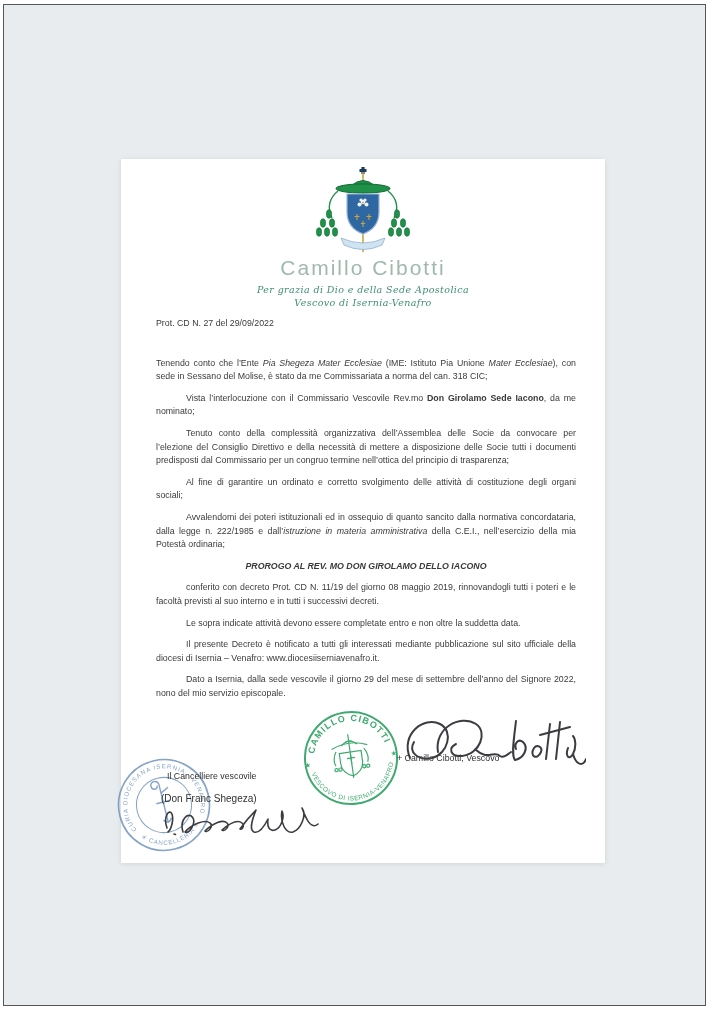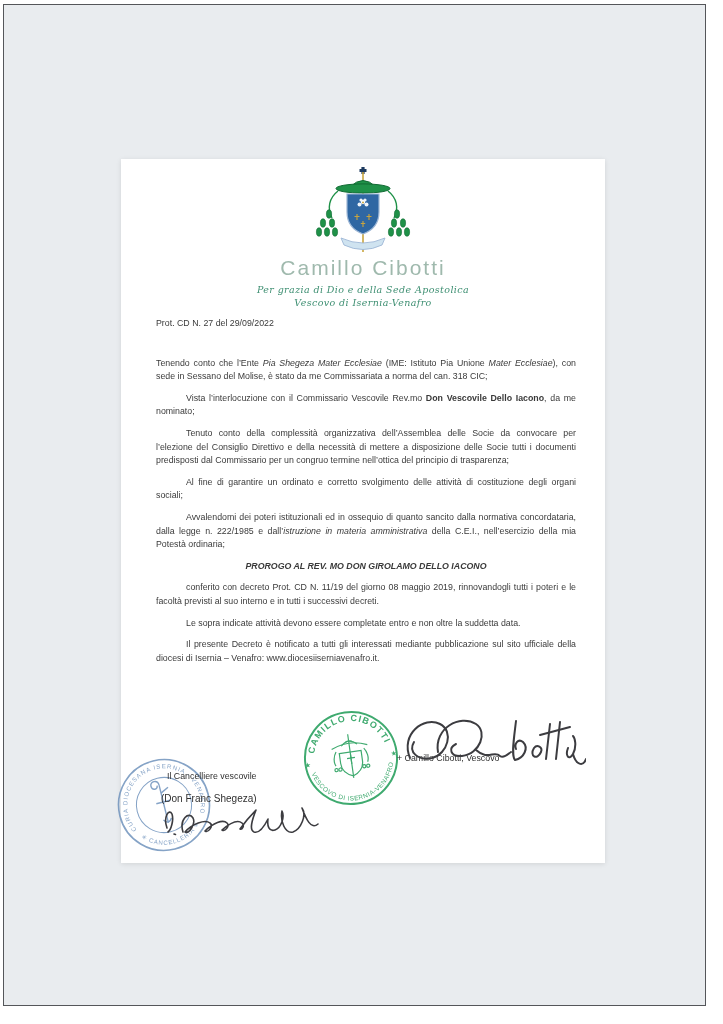--- a/index.html
+++ b/index.html
@@ -96,36 +96,37 @@
     <div class="motto">
       <div>Per grazia di Dio e della Sede Apostolica</div>
       <div>Vescovo di Isernia-Venafro</div>
     </div>
 
     <div class="textblock">
       <div class="prot">Prot. CD N. 27 del 29/09/2022</div>
 
       <p class="para first"><span>Tenendo conto che l’Ente </span><span class="it">Pia Shegeza Mater Ecclesiae</span><span> (IME: Istituto Pia Unione </span><span class="it">Mater Ecclesiae</span><span>), con sede in Sessano del Molise, è stato da me Commissariata a norma del can. 318 CIC;</span></p>
 
-      <p class="para"><span>Vista l’interlocuzione con il Commissario Vescovile Rev.mo </span><span class="bd">Don Vescovile Dello Iacono</span><span>, da me nominato;</span></p>
+      <p class="para"><span>Vista l’interlocuzione con il Commissario Vescovile Rev.mo </span><span class="bd">Don Girolamo Sede Iacono</span><span>, da me nominato;</span></p>
 
       <p class="para">Tenuto conto della complessità organizzativa dell’Assemblea delle Socie da convocare per l’elezione del Consiglio Direttivo e della necessità di mettere a disposizione delle Socie tutti i documenti predisposti dal Commissario per un congruo termine nell’ottica del principio di trasparenza;</p>
 
       <p class="para">Al fine di garantire un ordinato e corretto svolgimento delle attività di costituzione degli organi sociali;</p>
 
       <p class="para"><span>Avvalendomi dei poteri istituzionali ed in ossequio di quanto sancito dalla normativa concordataria, dalla legge n. 222/1985 e dall’</span><span class="it">istruzione in materia amministrativa</span><span> della C.E.I., nell’esercizio della mia Potestà ordinaria;</span></p>
 
       <p class="decree">PROROGO AL REV. MO DON GIROLAMO DELLO IACONO</p>
 
       <p class="para">conferito con decreto Prot. CD N. 11/19 del giorno 08 maggio 2019, rinnovandogli tutti i poteri e le facoltà previsti al suo interno e in tutti i successivi decreti.</p>
 
       <p class="para">Le sopra indicate attività devono essere completate entro e non oltre la suddetta data.</p>
 
       <p class="para">Il presente Decreto è notificato a tutti gli interessati mediante pubblicazione sul sito ufficiale della diocesi di Isernia – Venafro: www.diocesiiserniavenafro.it.</p>
 
+      <p class="para">Dato a Isernia, dalla sede vescovile il giorno 29 del mese di settembre dell’anno del Signore 2022, nono del mio servizio episcopale.</p>
     </div>
 
     <svg class="stamp-green stamp-text" viewBox="0 0 100 100">
       <defs>
         <path id="gsTop" d="M 13,50 A 37,37 0 1 1 87,50"></path>
         <path id="gsBot" d="M 7.5,50 A 42.5,42.5 0 1 0 92.5,50"></path>
       </defs>
       <circle cx="50" cy="50" r="46" fill="none" stroke="#2fa363" stroke-width="2"></circle>
       <text font-size="9" font-weight="bold" letter-spacing="1.2" fill="#2fa363">
         <textPath href="#gsTop" startOffset="50%" text-anchor="middle">CAMILLO CIBOTTI</textPath>

